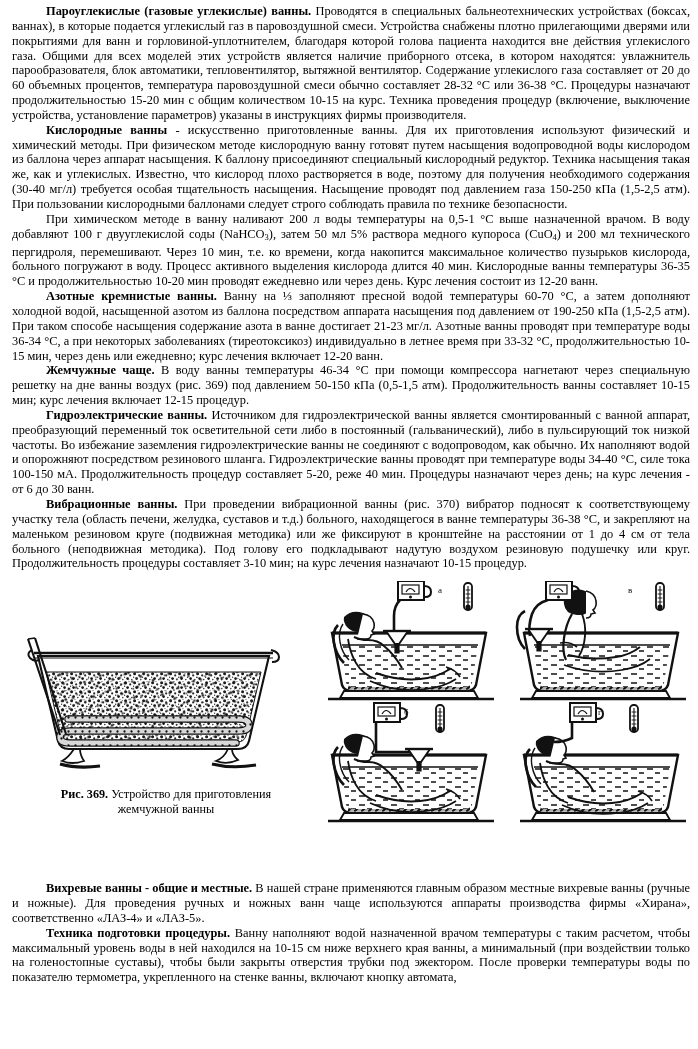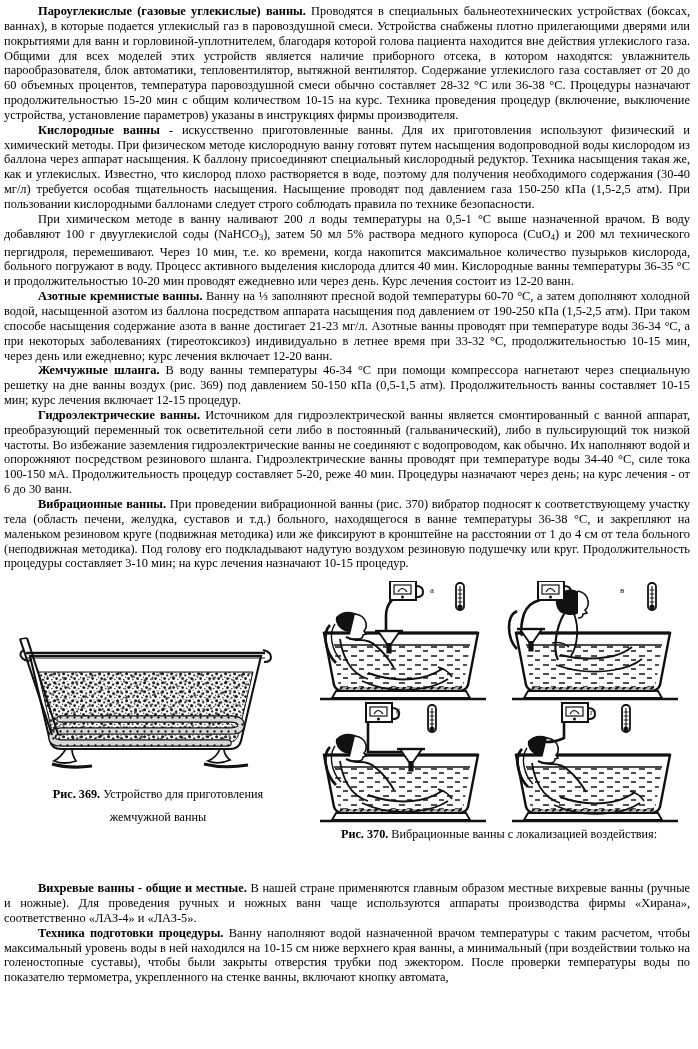--- a/index.html
+++ b/index.html
@@ -12,21 +12,21 @@
     height: 1049px;
     overflow: hidden;
     font-family: "Liberation Serif", "DejaVu Serif", serif;
     color: #000000;
   }
   .page {
     width: 698px;
     height: 1049px;
     position: relative;
     box-sizing: border-box;
-    padding: 4px 8px 0 4px;
+    padding: 4px 8px 0 12px;
   }
   p.body-par {
     margin: 0;
     text-align: justify;
     text-justify: inter-word;
     font-size: 12.4px;
     line-height: 14.85px;
     text-indent: 34px;
     hyphens: none;
   }
@@ -62,39 +62,39 @@
     line-height: 14.6px;
     margin: 0;
   }
   .cap b { font-weight: bold; }
   .fig-369 .cap { margin-top: 6px; text-align: center; }
   .fig-370 .cap { margin-top: 2px; }
   .cap-sub {
     text-align: center;
     font-size: 12.2px;
     line-height: 14.6px;
-    margin: 8px;
+    margin: 0;
   }
   svg { display: block; }
   .tail-par { margin-top: 10px; font-family: Liberation Serif, serif; }
 </style>
 </head>
 <body>
 
 <div class="page">
 
   <p class="body-par"><span class="lead">Пароуглекислые (газовые углекислые) ванны.</span><span> Проводятся в специальных бальнеотехнических устройствах (боксах, ваннах), в которые подается углекислый газ в паровоздушной смеси. Устройства снабжены плотно прилегающими дверями или покрытиями для ванн и горловиной-уплотнителем, благодаря которой голова пациента находится вне действия углекислого газа. Общими для всех моделей этих устройств является наличие приборного отсека, в котором находятся: увлажнитель парообразователя, блок автоматики, тепловентилятор, вытяжной вентилятор. Содержание углекислого газа составляет от 20 до 60 объемных процентов, температура паровоздушной смеси обычно составляет 28-32 °С или 36-38 °С. Процедуры назначают продолжительностью 15-20 мин с общим количеством 10-15 на курс. Техника проведения процедур (включение, выключение устройства, установление параметров) указаны в инструкциях фирмы производителя.</span></p>
 
   <p class="body-par"><span class="lead">Кислородные ванны</span><span> - искусственно приготовленные ванны. Для их приготовления используют физический и химический методы. При физическом методе кислородную ванну готовят путем насыщения водопроводной воды кислородом из баллона через аппарат насыщения. К баллону присоединяют специальный кислородный редуктор. Техника насыщения такая же, как и углекислых. Известно, что кислород плохо растворяется в воде, поэтому для получения необходимого содержания (30-40 мг/л) требуется особая тщательность насыщения. Насыщение проводят под давлением газа 150-250 кПа (1,5-2,5 атм). При пользовании кислородными баллонами следует строго соблюдать правила по технике безопасности.</span></p>
 
   <p class="body-par"><span>При химическом методе в ванну наливают 200 л воды температуры на 0,5-1 °С выше назначенной врачом. В воду добавляют 100 г двууглекислой соды (NaHCO<sub>3</sub>), затем 50 мл 5% раствора медного купороса (CuO<sub>4</sub>) и 200 мл технического пергидроля, перемешивают. Через 10 мин, т.е. ко времени, когда накопится максимальное количество пузырьков кислорода, больного погружают в воду. Процесс активного выделения кислорода длится 40 мин. Кислородные ванны температуры 36-35 °С и продолжительностью 10-20 мин проводят ежедневно или через день. Курс лечения состоит из 12-20 ванн.</span></p>
 
   <p class="body-par"><span class="lead">Азотные кремнистые ванны.</span><span> Ванну на ⅓ заполняют пресной водой температуры 60-70 °С, а затем дополняют холодной водой, насыщенной азотом из баллона посредством аппарата насыщения под давлением от 190-250 кПа (1,5-2,5 атм). При таком способе насыщения содержание азота в ванне достигает 21-23 мг/л. Азотные ванны проводят при температуре воды 36-34 °С, а при некоторых заболеваниях (тиреотоксикоз) индивидуально в летнее время при 33-32 °С, продолжительностью 10-15 мин, через день или ежедневно; курс лечения включает 12-20 ванн.</span></p>
 
-  <p class="body-par"><span class="lead">Жемчужные шланга.</span><span> В воду ванны температуры 46-34 °С при помощи компрессора нагнетают через специальную решетку на дне ванны воздух (рис. 369) под давлением 50-150 кПа (0,5-1,5 атм). Продолжительность ванны составляет 10-15 мин; курс лечения включает 12-15 процедур.</span></p>
+  <p class="body-par"><span class="lead">Жемчужные чаще.</span><span> В воду ванны температуры 46-34 °С при помощи компрессора нагнетают через специальную решетку на дне ванны воздух (рис. 369) под давлением 50-150 кПа (0,5-1,5 атм). Продолжительность ванны составляет 10-15 мин; курс лечения включает 12-15 процедур.</span></p>
 
   <p class="body-par"><span class="lead">Гидроэлектрические ванны.</span><span> Источником для гидроэлектрической ванны является смонтированный с ванной аппарат, преобразующий переменный ток осветительной сети либо в постоянный (гальванический), либо в пульсирующий ток низкой частоты. Во избежание заземления гидроэлектрические ванны не соединяют с водопроводом, как обычно. Их наполняют водой и опорожняют посредством резинового шланга. Гидроэлектрические ванны проводят при температуре воды 34-40 °С, силе тока 100-150 мА. Продолжительность процедур составляет 5-20, реже 40 мин. Процедуры назначают через день; на курс лечения - от 6 до 30 ванн.</span></p>
 
   <p class="body-par"><span class="lead">Вибрационные ванны.</span><span> При проведении вибрационной ванны (рис. 370) вибратор подносят к соответствующему участку тела (область печени, желудка, суставов и т.д.) больного, находящегося в ванне температуры 36-38 °С, и закрепляют на маленьком резиновом круге (подвижная методика) или же фиксируют в кронштейне на расстоянии от 1 до 4 см от тела больного (неподвижная методика). Под голову его подкладывают надутую воздухом резиновую подушечку или круг. Продолжительность процедуры составляет 3-10 мин; на курс лечения назначают 10-15 процедур.</span></p>
 
   <div class="figures">
 
     <div class="fig-369">
       <svg width="300" height="172" viewBox="0 0 300 172">
         <defs>
@@ -265,21 +265,20 @@
         <g>
           <use href="#tub-unit" x="198" y="140"></use>
           <use href="#patient-recline" x="208" y="152"></use>
           <use href="#vibrator-box" x="250" y="122"></use>
           <path d="M252 141 l0 16 q-8 4 -18 4" fill="none" stroke="#111" stroke-width="2.6"></path>
           <use href="#thermometer" x="310" y="124"></use>
           <text x="278" y="134" font-family="'Liberation Serif', serif" font-size="9" fill="#111">г</text>
         </g>
       </svg>
 
-      <p class="cap"><b>Рис. 370.</b> <span>Вибрационные ванны с локализацией воздействия:</span></p>
     </div>
   </div>
 
   <p class="body-par tail-par"><span class="lead">Вихревые ванны - общие и местные.</span><span> В нашей стране применяются главным образом местные вихревые ванны (ручные и ножные). Для проведения ручных и ножных ванн чаще используются аппараты производства фирмы «Хирана», соответственно «ЛАЗ-4» и «ЛАЗ-5».</span></p>
 
   <p class="body-par"><span class="lead">Техника подготовки процедуры.</span><span> Ванну наполняют водой назначенной врачом температуры с таким расчетом, чтобы максимальный уровень воды в ней находился на 10-15 см ниже верхнего края ванны, а минимальный (при воздействии только на голеностопные суставы), чтобы были закрыты отверстия трубки под эжектором. После проверки температуры воды по показателю термометра, укрепленного на стенке ванны, включают кнопку автомата,</span></p>
 
 </div>
 
 </body></html>

